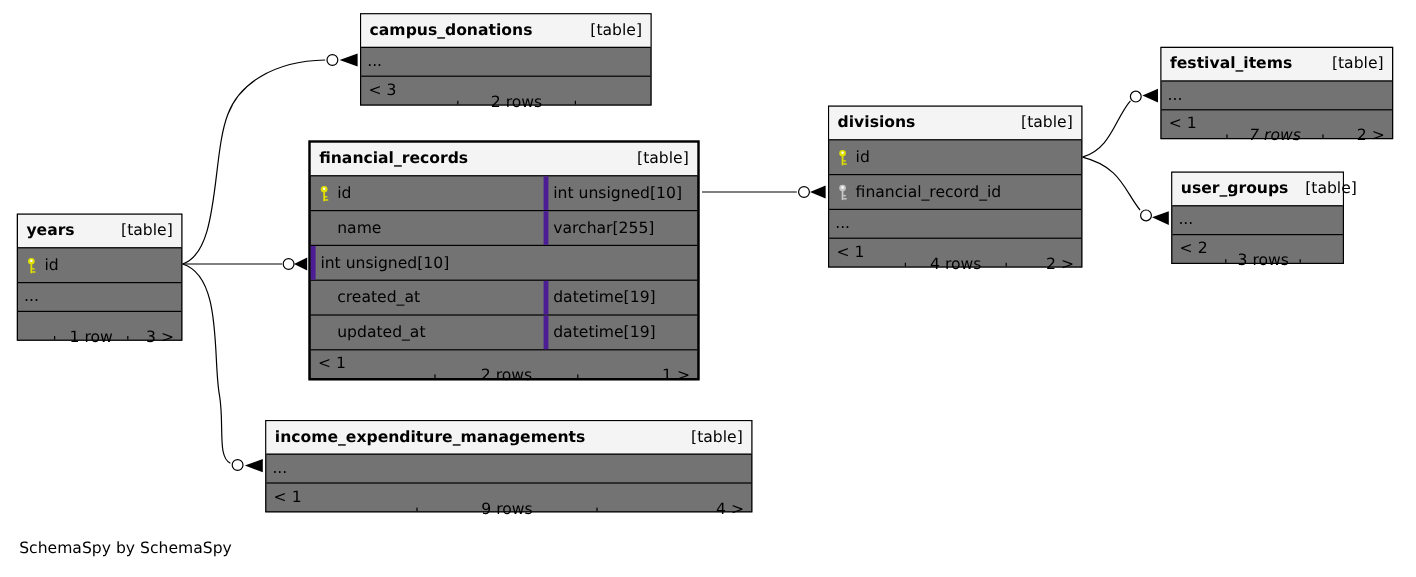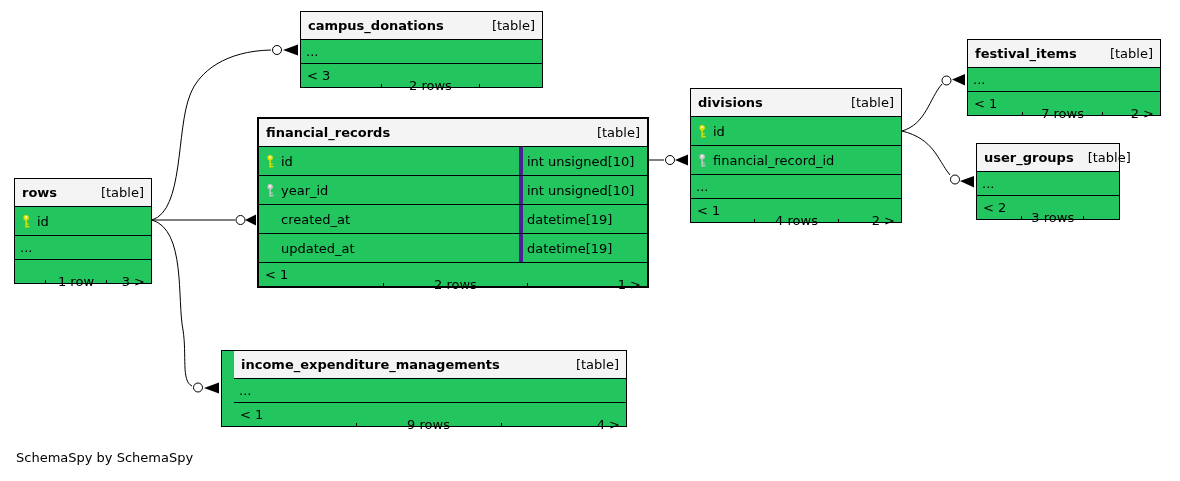--- a/index.html
+++ b/index.html
@@ -1,20 +1,20 @@
 <!DOCTYPE html>
 <html><head>
 <meta charset="utf-8">
 <style>
   html,body{margin:0;padding:0;background:#fff;}
   body{font-family:"DejaVu Sans","Liberation Sans",sans-serif;font-size:13px;color:#000;}
   .canvas{position:relative;width:1180px;height:481px;background:#fff;overflow:hidden;}
   svg.edges{position:absolute;left:0;top:0;width:1180px;height:481px;pointer-events:none;}
 
-  .tnode{position:absolute;background:#22c55e;border:1px solid #000;box-sizing:border-box;}
+  .tnode{position:absolute;background:#737373;border:1px solid #000;box-sizing:border-box;}
   .tnode.main{border-width:2px;}
   .thead{height:27px;display:flex;justify-content:space-between;align-items:center;
          background:#f4f4f4;padding:0 7px;gap:14px;box-sizing:border-box;}
   .tname{font-weight:bold;white-space:nowrap;}
   .ttag{white-space:nowrap;}
   .trow,.tfoot{border-top:1px solid #000;box-sizing:border-box;}
   .trow{display:flex;align-items:stretch;height:24px;}
   .trow.col{height:29px;}
   .ncell{flex:1;display:flex;align-items:center;padding-left:5px;gap:5px;min-width:0;}
   .keyslot{width:12px;display:flex;justify-content:center;align-items:center;flex:none;}
@@ -61,21 +61,21 @@
     </g>
     <g>
       <path d="M902,131 C934,139 937,159 950,175"></path>
       <circle cx="955" cy="179.5" r="4.5" fill="#fff"></circle>
       <polygon points="960,181 974,176 974,187.5" fill="#000" stroke="none"></polygon>
     </g>
   </svg>
 
   <div class="tnode" style="left:14px;top:178px;width:138px;">
     <div class="thead">
-      <span class="tname">rows</span>
+      <span class="tname">years</span>
       <span class="ttag">[table]</span>
     </div>
     <div class="trow col">
       <div class="ncell">
         <span class="keyslot">
           <svg viewBox="0 0 12 15" width="11" height="15">
               <circle cx="5.6" cy="3.4" r="3" fill="#dfdf00"></circle>
               <circle cx="5.6" cy="2.9" r="1.1" fill="#fff"></circle>
               <rect x="4.8" y="6" width="1.6" height="8.3" fill="#dfdf00"></rect>
               <rect x="6.4" y="9.6" width="2.1" height="1.4" fill="#dfdf00"></rect>
@@ -107,21 +107,21 @@
           <span>...</span>
         </div>
     </div>
     <div class="tfoot">
       <span class="fcell fl" style="flex:0 0 33%;">&lt; 3</span>
       <span class="fcell fc" style="flex:0 0 41%;">2 rows</span>
       <span class="fcell fr" style="flex:1;"></span>
     </div>
   </div>
 
-  <div class="tnode main" style="left:257px;top:117px;width:392px;">
+  <div class="tnode main" style="left:257px;top:117px;width:326px;">
     <div class="thead">
       <span class="tname">financial_records</span>
       <span class="ttag">[table]</span>
     </div>
     <div class="trow col">
       <div class="ncell">
         <span class="keyslot">
           <svg viewBox="0 0 12 15" width="11" height="15">
               <circle cx="5.6" cy="3.4" r="3" fill="#dfdf00"></circle>
               <circle cx="5.6" cy="2.9" r="1.1" fill="#fff"></circle>
@@ -129,84 +129,79 @@
               <rect x="6.4" y="9.6" width="2.1" height="1.4" fill="#dfdf00"></rect>
               <rect x="6.4" y="12.4" width="2.9" height="1.4" fill="#dfdf00"></rect>
             </svg>
         </span>
         <span>id</span>
       </div>
       <div class="tcell">int unsigned[10]</div>
     </div>
     <div class="trow col">
       <div class="ncell">
+        <span class="keyslot"></span>
+        <span>name</span>
+      </div>
+      <div class="tcell">varchar[255]</div>
+    </div>
+    <div class="trow col">
+      <div class="tcell">int unsigned[10]</div>
+    </div>
+    <div class="trow col">
+      <div class="ncell">
+        <span class="keyslot"></span>
+        <span>created_at</span>
+      </div>
+      <div class="tcell">datetime[19]</div>
+    </div>
+    <div class="trow col">
+      <div class="ncell">
+        <span class="keyslot"></span>
+        <span>updated_at</span>
+      </div>
+      <div class="tcell">datetime[19]</div>
+    </div>
+    <div class="tfoot">
+      <span class="fcell fl" style="flex:0 0 32%;">&lt; 1</span>
+      <span class="fcell fc" style="flex:0 0 37%;">2 rows</span>
+      <span class="fcell fr" style="flex:1;">1 &gt;</span>
+    </div>
+  </div>
+
+  <div class="tnode" style="left:690px;top:88px;width:212px;text-align:right;">
+    <div class="thead">
+      <span class="tname">divisions</span>
+      <span class="ttag">[table]</span>
+    </div>
+    <div class="trow col">
+      <div class="ncell">
+        <span class="keyslot">
+          <svg viewBox="0 0 12 15" width="11" height="15">
+              <circle cx="5.6" cy="3.4" r="3" fill="#dfdf00"></circle>
+              <circle cx="5.6" cy="2.9" r="1.1" fill="#fff"></circle>
+              <rect x="4.8" y="6" width="1.6" height="8.3" fill="#dfdf00"></rect>
+              <rect x="6.4" y="9.6" width="2.1" height="1.4" fill="#dfdf00"></rect>
+              <rect x="6.4" y="12.4" width="2.9" height="1.4" fill="#dfdf00"></rect>
+            </svg>
+        </span>
+        <span>id</span>
+      </div>
+    </div>
+    <div class="trow col">
+      <div class="ncell">
         <span class="keyslot">
           <svg viewBox="0 0 12 15" width="11" height="15">
               <circle cx="5.6" cy="3.4" r="3" fill="#c8c8c8"></circle>
               <circle cx="5.6" cy="2.9" r="1.1" fill="#fff"></circle>
               <rect x="4.8" y="6" width="1.6" height="8.3" fill="#c8c8c8"></rect>
               <rect x="6.4" y="9.6" width="2.1" height="1.4" fill="#c8c8c8"></rect>
               <rect x="6.4" y="12.4" width="2.9" height="1.4" fill="#c8c8c8"></rect>
             </svg>
         </span>
-        <span>year_id</span>
-      </div>
-      <div class="tcell">int unsigned[10]</div>
-    </div>
-    <div class="trow col">
-      <div class="ncell">
-        <span class="keyslot"></span>
-        <span>created_at</span>
-      </div>
-      <div class="tcell">datetime[19]</div>
-    </div>
-    <div class="trow col">
-      <div class="ncell">
-        <span class="keyslot"></span>
-        <span>updated_at</span>
-      </div>
-      <div class="tcell">datetime[19]</div>
-    </div>
-    <div class="tfoot">
-      <span class="fcell fl" style="flex:0 0 32%;">&lt; 1</span>
-      <span class="fcell fc" style="flex:0 0 37%;">2 rows</span>
-      <span class="fcell fr" style="flex:1;">1 &gt;</span>
-    </div>
-  </div>
-
-  <div class="tnode" style="left:690px;top:88px;width:212px;text-align:right;">
-    <div class="thead">
-      <span class="tname">divisions</span>
-      <span class="ttag">[table]</span>
-    </div>
-    <div class="trow col">
-      <div class="ncell">
-        <span class="keyslot">
-          <svg viewBox="0 0 12 15" width="11" height="15">
-              <circle cx="5.6" cy="3.4" r="3" fill="#dfdf00"></circle>
-              <circle cx="5.6" cy="2.9" r="1.1" fill="#fff"></circle>
-              <rect x="4.8" y="6" width="1.6" height="8.3" fill="#dfdf00"></rect>
-              <rect x="6.4" y="9.6" width="2.1" height="1.4" fill="#dfdf00"></rect>
-              <rect x="6.4" y="12.4" width="2.9" height="1.4" fill="#dfdf00"></rect>
-            </svg>
-        </span>
-        <span>id</span>
-      </div>
-    </div>
-    <div class="trow col">
-      <div class="ncell">
-        <span class="keyslot">
-          <svg viewBox="0 0 12 15" width="11" height="15">
-              <circle cx="5.6" cy="3.4" r="3" fill="#c8c8c8"></circle>
-              <circle cx="5.6" cy="2.9" r="1.1" fill="#fff"></circle>
-              <rect x="4.8" y="6" width="1.6" height="8.3" fill="#c8c8c8"></rect>
-              <rect x="6.4" y="9.6" width="2.1" height="1.4" fill="#c8c8c8"></rect>
-              <rect x="6.4" y="12.4" width="2.9" height="1.4" fill="#c8c8c8"></rect>
-            </svg>
-        </span>
         <span>financial_record_id</span>
       </div>
     </div>
     <div class="trow">
       <div class="ncell">
           <span>...</span>
         </div>
     </div>
     <div class="tfoot">
       <span class="fcell fl" style="flex:0 0 30%;">&lt; 1</span>
@@ -220,21 +215,21 @@
       <span class="tname">festival_items</span>
       <span class="ttag">[table]</span>
     </div>
     <div class="trow">
       <div class="ncell">
           <span>...</span>
         </div>
     </div>
     <div class="tfoot">
       <span class="fcell fl" style="flex:0 0 28%;">&lt; 1</span>
-      <span class="fcell fc" style="flex:0 0 42%;">7 rows</span>
+      <span class="fcell fc" style="flex:0 0 42%;font-style:italic;">7 rows</span>
       <span class="fcell fr" style="flex:1;">2 &gt;</span>
     </div>
   </div>
 
   <div class="tnode" style="left:976px;top:143px;width:144px;">
     <div class="thead">
       <span class="tname">user_groups</span>
       <span class="ttag">[table]</span>
     </div>
     <div class="trow">
@@ -242,21 +237,21 @@
           <span>...</span>
         </div>
     </div>
     <div class="tfoot">
       <span class="fcell fl" style="flex:0 0 31%;">&lt; 2</span>
       <span class="fcell fc" style="flex:0 0 44%;">3 rows</span>
       <span class="fcell fr" style="flex:1;"></span>
     </div>
   </div>
 
-  <div class="tnode" style="left:221px;top:350px;width:406px;padding-left:12px;">
+  <div class="tnode" style="left:221px;top:350px;width:406px;">
     <div class="thead">
       <span class="tname">income_expenditure_managements</span>
       <span class="ttag">[table]</span>
     </div>
     <div class="trow">
       <div class="ncell">
           <span>...</span>
         </div>
     </div>
     <div class="tfoot">

